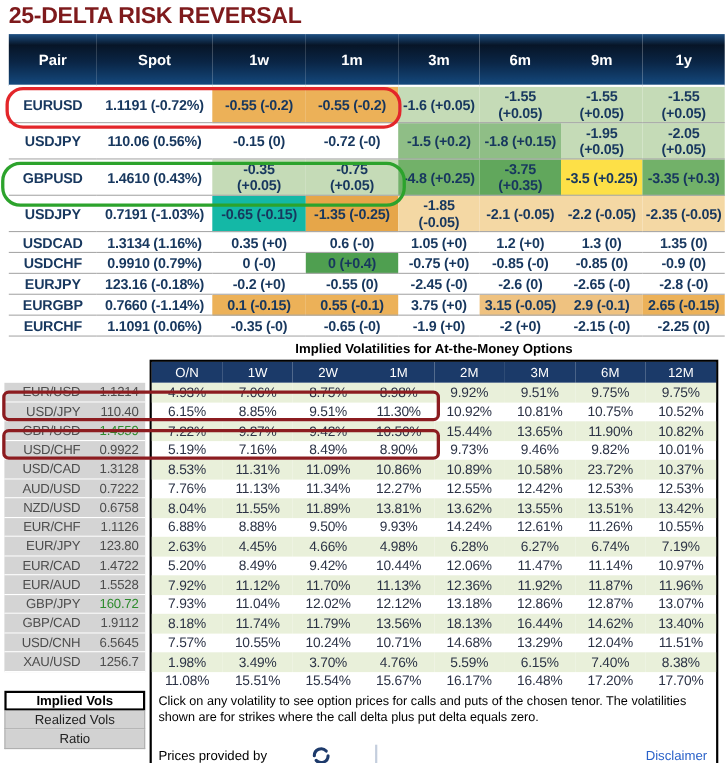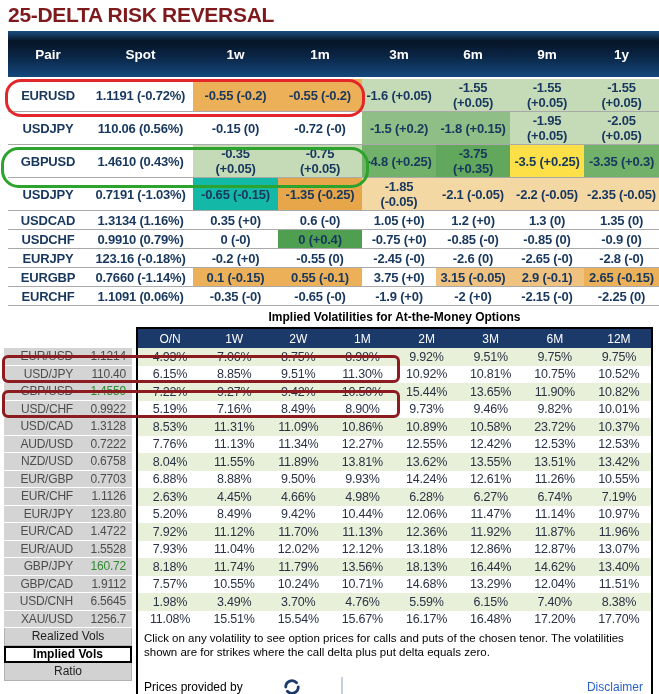--- a/index.html
+++ b/index.html
@@ -212,24 +212,20 @@
         </div>
         <div class="lblrow">
           <span class="lpair">AUD/USD</span>
           <span class="lprice">0.7222</span>
         </div>
         <div class="lblrow">
           <span class="lpair">NZD/USD</span>
           <span class="lprice">0.6758</span>
         </div>
         <div class="lblrow">
-          <span class="lpair">EUR/GBP</span>
-          <span class="lprice">0.7703</span>
-        </div>
-        <div class="lblrow">
           <span class="lpair">EUR/CHF</span>
           <span class="lprice">1.1126</span>
         </div>
         <div class="lblrow">
           <span class="lpair">EUR/JPY</span>
           <span class="lprice">123.80</span>
         </div>
         <div class="lblrow">
           <span class="lpair">EUR/CAD</span>
           <span class="lprice">1.4722</span>
@@ -250,22 +246,22 @@
           <span class="lpair">USD/CNH</span>
           <span class="lprice">6.5645</span>
         </div>
         <div class="lblrow">
           <span class="lpair">XAU/USD</span>
           <span class="lprice">1256.7</span>
         </div>
       </div>
 
     <div id="t2-tabs">
+        <div class="tab active">Implied Vols</div>
         <div class="tab">Realized Vols</div>
-        <div class="tab active">Implied Vols</div>
         <div class="tab">Ratio</div>
       </div>
 
     <div id="t2-frame">
       <table id="t2">
         <thead>
           <tr id="t2-header-row">
               <th>O/N</th>
               <th>1W</th>
               <th>2W</th>

